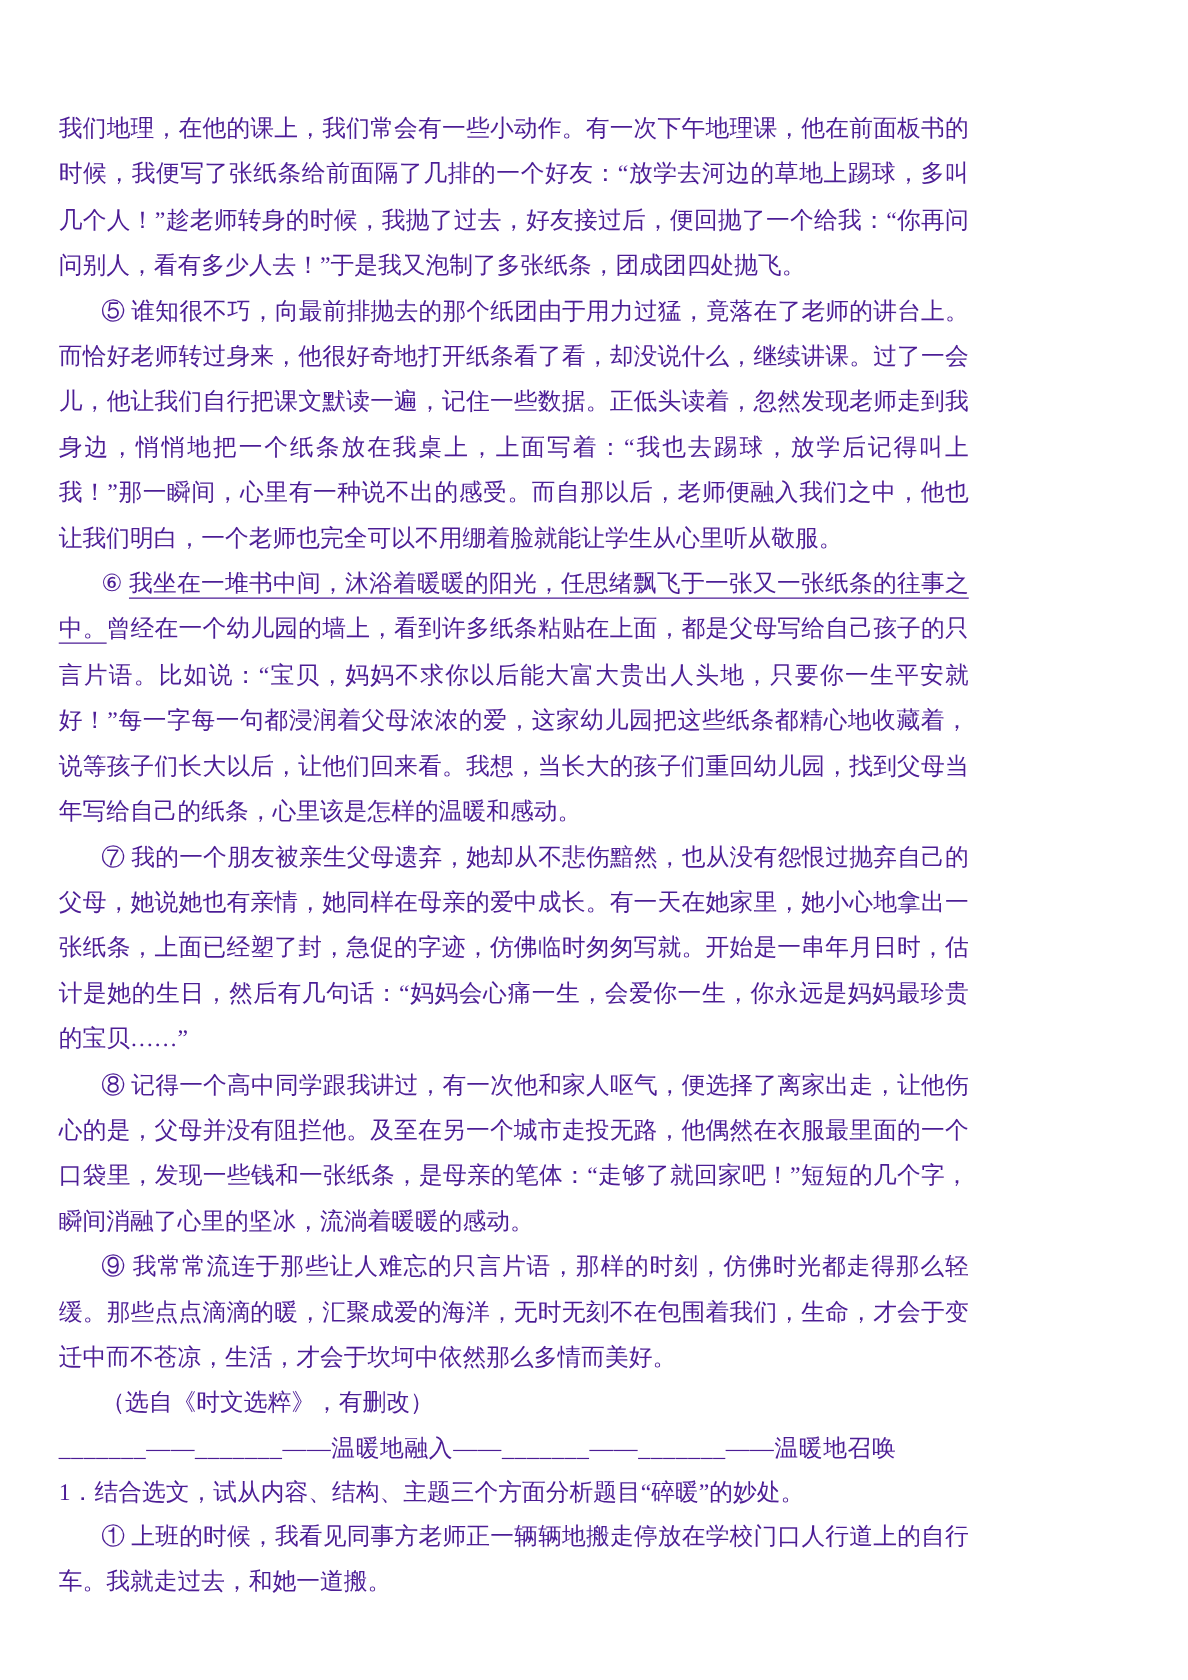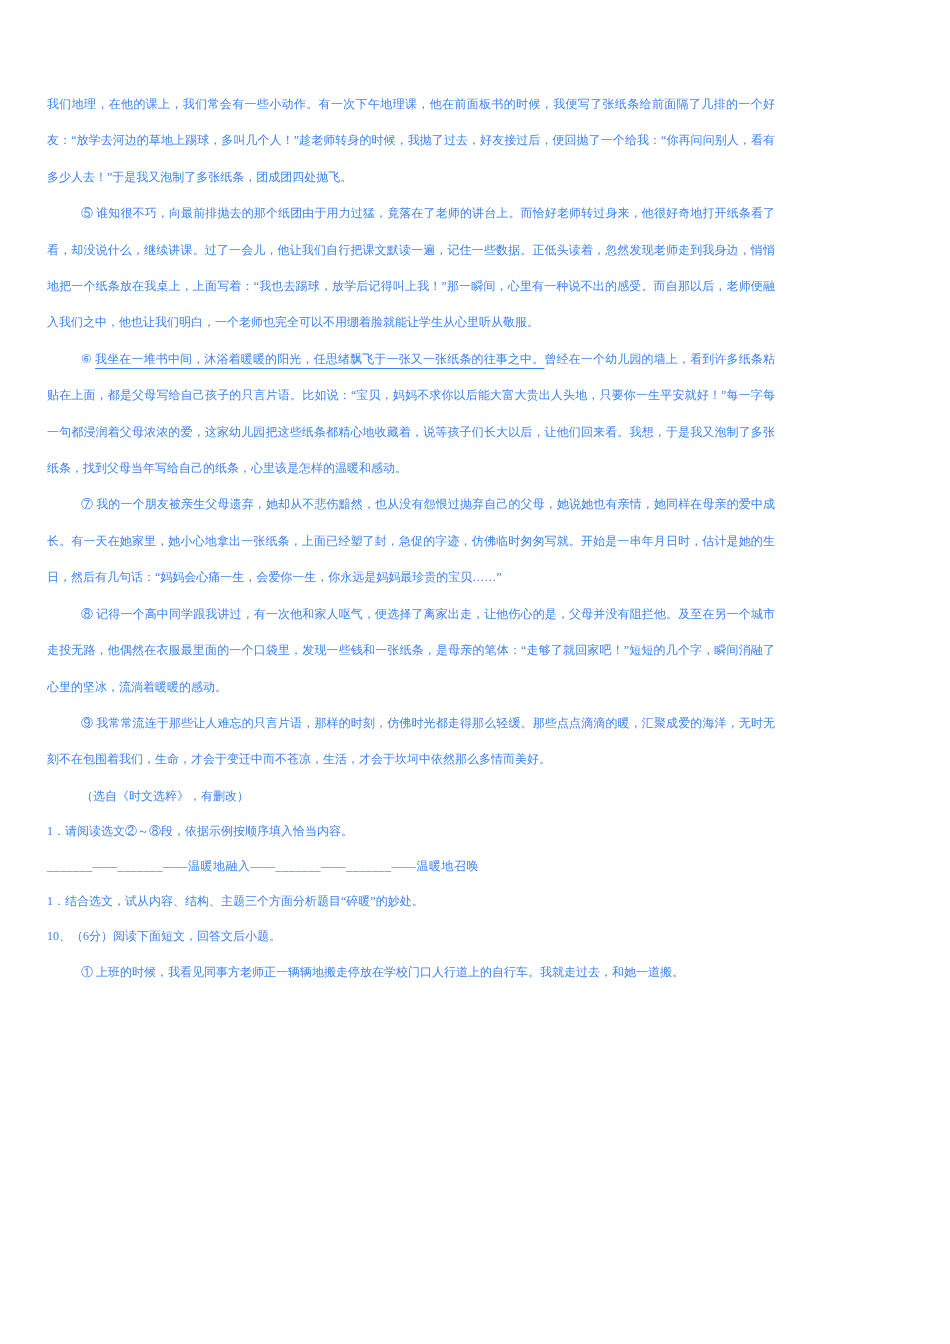--- a/index.html
+++ b/index.html
@@ -11,22 +11,22 @@
     width: 950px;
     height: 1344px;
     overflow: hidden;
   }
   .page {
     box-sizing: border-box;
     width: 822px;
     height: 1344px;
     padding: 86px 47px 0 47px;
     font-family: "Liberation Serif", "DejaVu Serif", serif;
-    font-size: 12px;
-    color: #3b82f6;
+    font-size: 19px;
+    color: #4c1d95;
     background: #ffffff;
   }
   .para {
     text-align: justify;
     text-align-last: left;
     line-height: 36.4px;
     margin: 0;
   }
   .para.indent {
     text-indent: 34px;
@@ -47,24 +47,22 @@
     font-family: Liberation Serif, serif;
   }
 </style>
 </head>
 <body>
 
 <div class="page">
   <div>
       <div class="para"><span>我们地理，在他的课上，我们常会有一些小动作。有一次下午地理课，他在前面板书的时候，我便写了张纸条给前面隔了几排的一个好友：“放学去河边的草地上踢球，多叫几个人！”趁老师转身的时候，我抛了过去，好友接过后，便回抛了一个给我：“你再问问别人，看有多少人去！”于是我又泡制了多张纸条，团成团四处抛飞。</span></div>
       <div class="para indent"><span>⑤ 谁知很不巧，向最前排抛去的那个纸团由于用力过猛，竟落在了老师的讲台上。而恰好老师转过身来，他很好奇地打开纸条看了看，却没说什么，继续讲课。过了一会儿，他让我们自行把课文默读一遍，记住一些数据。正低头读着，忽然发现老师走到我身边，悄悄地把一个纸条放在我桌上，上面写着：“我也去踢球，放学后记得叫上我！”那一瞬间，心里有一种说不出的感受。而自那以后，老师便融入我们之中，他也让我们明白，一个老师也完全可以不用绷着脸就能让学生从心里听从敬服。</span></div>
-      <div class="para indent"><span>⑥ </span><span class="u">我坐在一堆书中间，沐浴着暖暖的阳光，任思绪飘飞于一张又一张纸条的往事之中。</span><span>曾经在一个幼儿园的墙上，看到许多纸条粘贴在上面，都是父母写给自己孩子的只言片语。比如说：“宝贝，妈妈不求你以后能大富大贵出人头地，只要你一生平安就好！”每一字每一句都浸润着父母浓浓的爱，这家幼儿园把这些纸条都精心地收藏着，说等孩子们长大以后，让他们回来看。我想，于是我又泡制了多张纸条，找到父母当年写给自己的纸条，心里该是怎样的温暖和感动。</span></div>
+      <div class="para indent"><span>⑥ </span><span class="u">我坐在一堆书中间，沐浴着暖暖的阳光，任思绪飘飞于一张又一张纸条的往事之中。</span><span>曾经在一个幼儿园的墙上，看到许多纸条粘贴在上面，都是父母写给自己孩子的只言片语。比如说：“宝贝，妈妈不求你以后能大富大贵出人头地，只要你一生平安就好！”每一字每一句都浸润着父母浓浓的爱，这家幼儿园把这些纸条都精心地收藏着，说等孩子们长大以后，让他们回来看。我想，当长大的孩子们重回幼儿园，找到父母当年写给自己的纸条，心里该是怎样的温暖和感动。</span></div>
       <div class="para indent"><span>⑦ 我的一个朋友被亲生父母遗弃，她却从不悲伤黯然，也从没有怨恨过抛弃自己的父母，她说她也有亲情，她同样在母亲的爱中成长。有一天在她家里，她小心地拿出一张纸条，上面已经塑了封，急促的字迹，仿佛临时匆匆写就。开始是一串年月日时，估计是她的生日，然后有几句话：“妈妈会心痛一生，会爱你一生，你永远是妈妈最珍贵的宝贝……”</span></div>
       <div class="para indent"><span>⑧ 记得一个高中同学跟我讲过，有一次他和家人呕气，便选择了离家出走，让他伤心的是，父母并没有阻拦他。及至在另一个城市走投无路，他偶然在衣服最里面的一个口袋里，发现一些钱和一张纸条，是母亲的笔体：“走够了就回家吧！”短短的几个字，瞬间消融了心里的坚冰，流淌着暖暖的感动。</span></div>
       <div class="para indent"><span>⑨ 我常常流连于那些让人难忘的只言片语，那样的时刻，仿佛时光都走得那么轻缓。那些点点滴滴的暖，汇聚成爱的海洋，无时无刻不在包围着我们，生命，才会于变迁中而不苍凉，生活，才会于坎坷中依然那么多情而美好。</span></div>
       <div class="para indent"><span>（选自《时文选粹》，有删改）</span></div>
-      <div class="question"><span>1．请阅读选文②～⑧段，依据示例按顺序填入恰当内容。</span></div>
       <div class="question fill-line"><span>_______——_______——温暖地融入——_______——_______——温暖地召唤</span></div>
       <div class="question"><span>1．结合选文，试从内容、结构、主题三个方面分析题目“碎暖”的妙处。</span></div>
-      <div class="question"><span>10、（6分）阅读下面短文，回答文后小题。</span></div>
       <div class="para indent"><span>① 上班的时候，我看见同事方老师正一辆辆地搬走停放在学校门口人行道上的自行车。我就走过去，和她一道搬。</span></div>
     </div>
 </div>
 
 </body></html>

